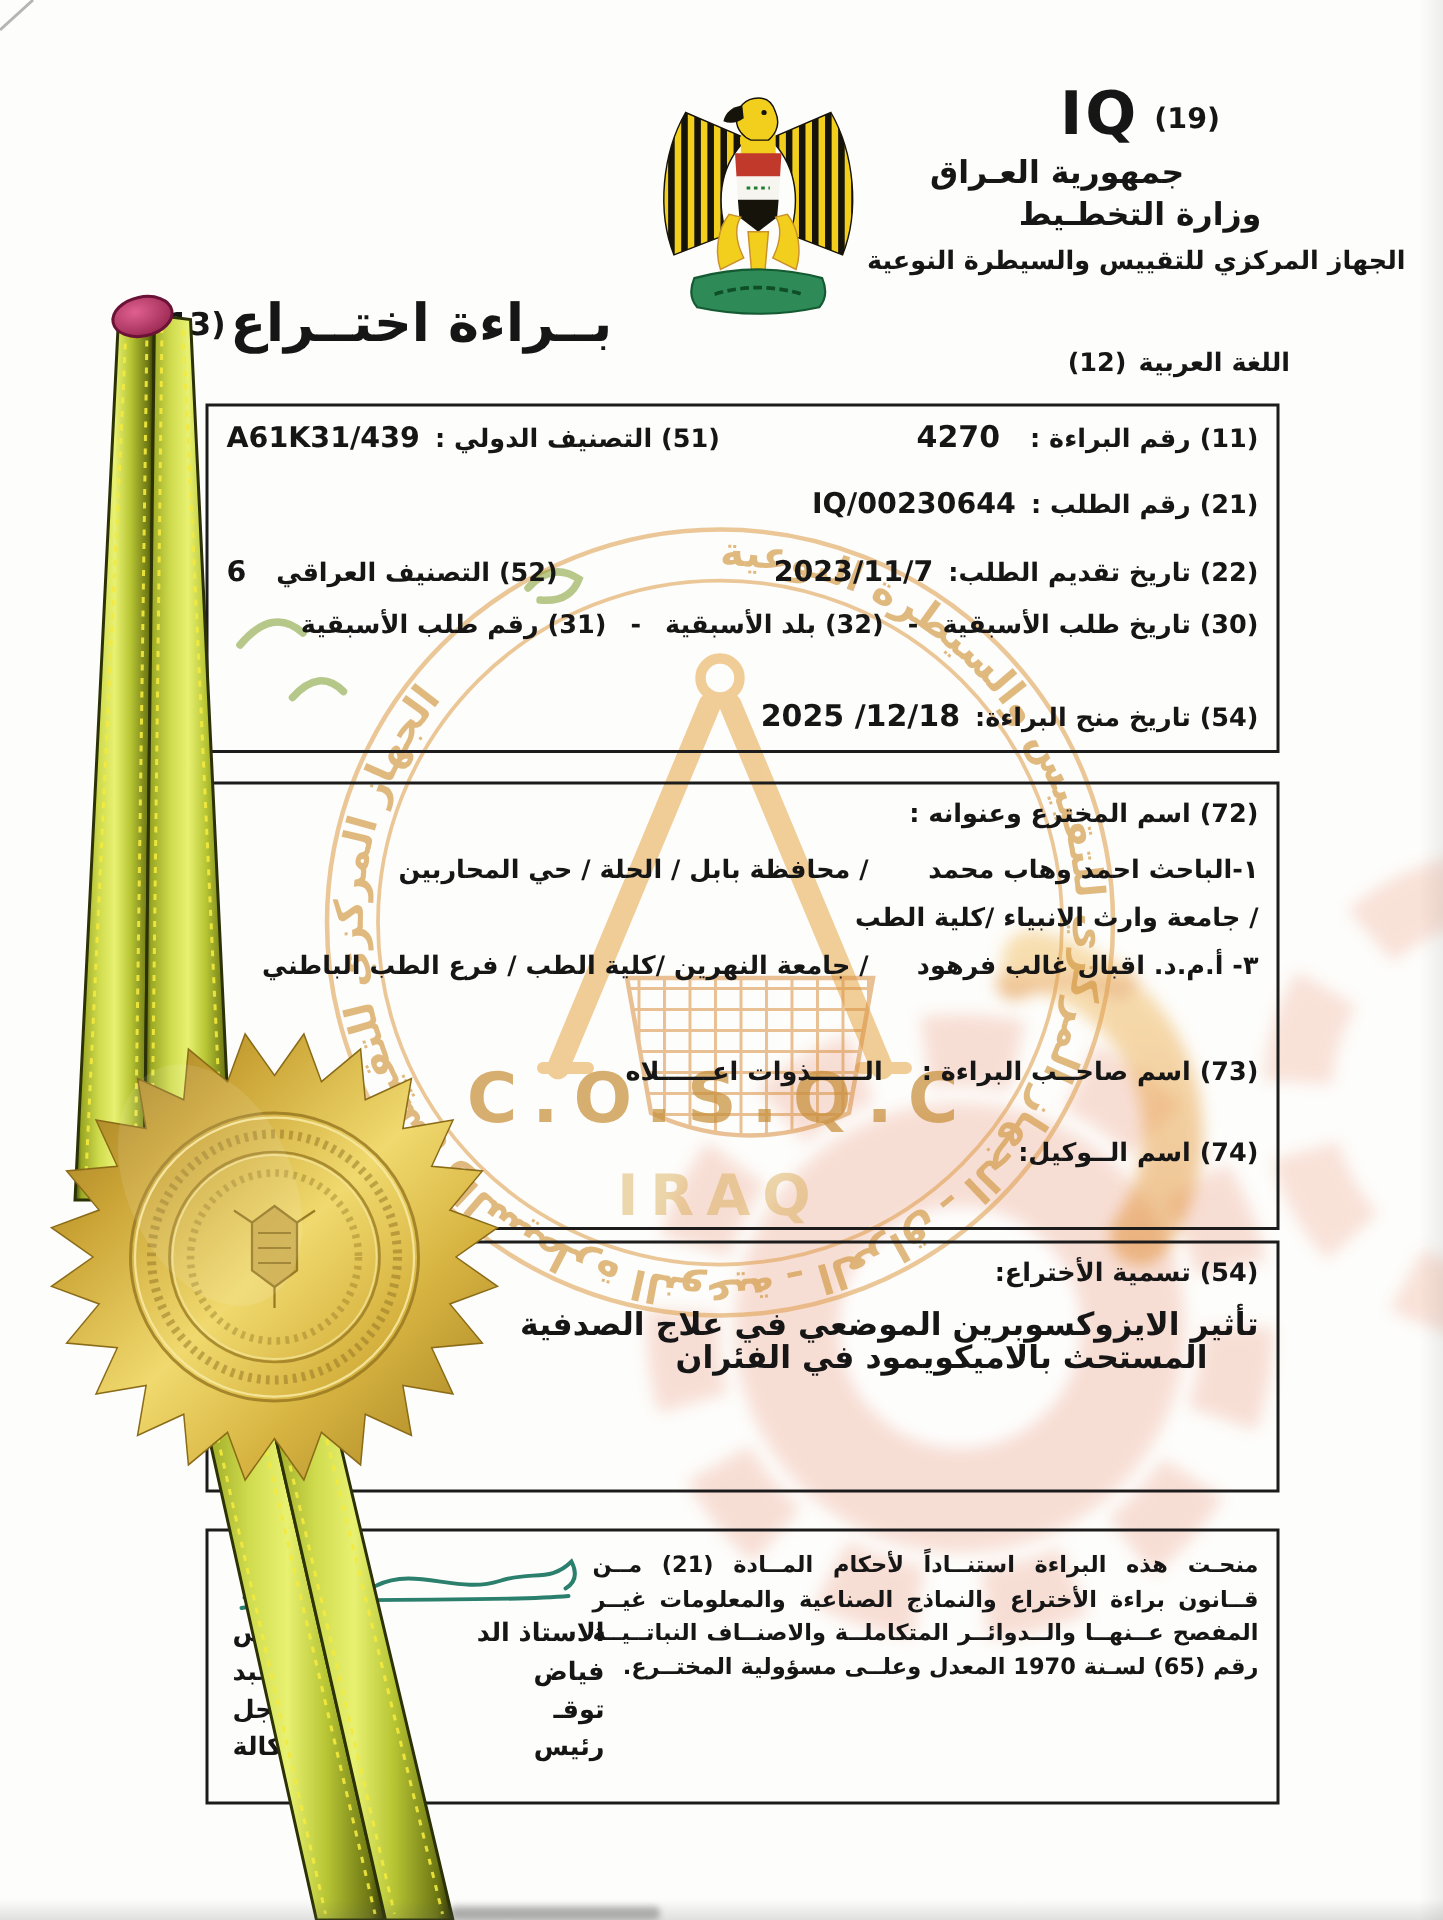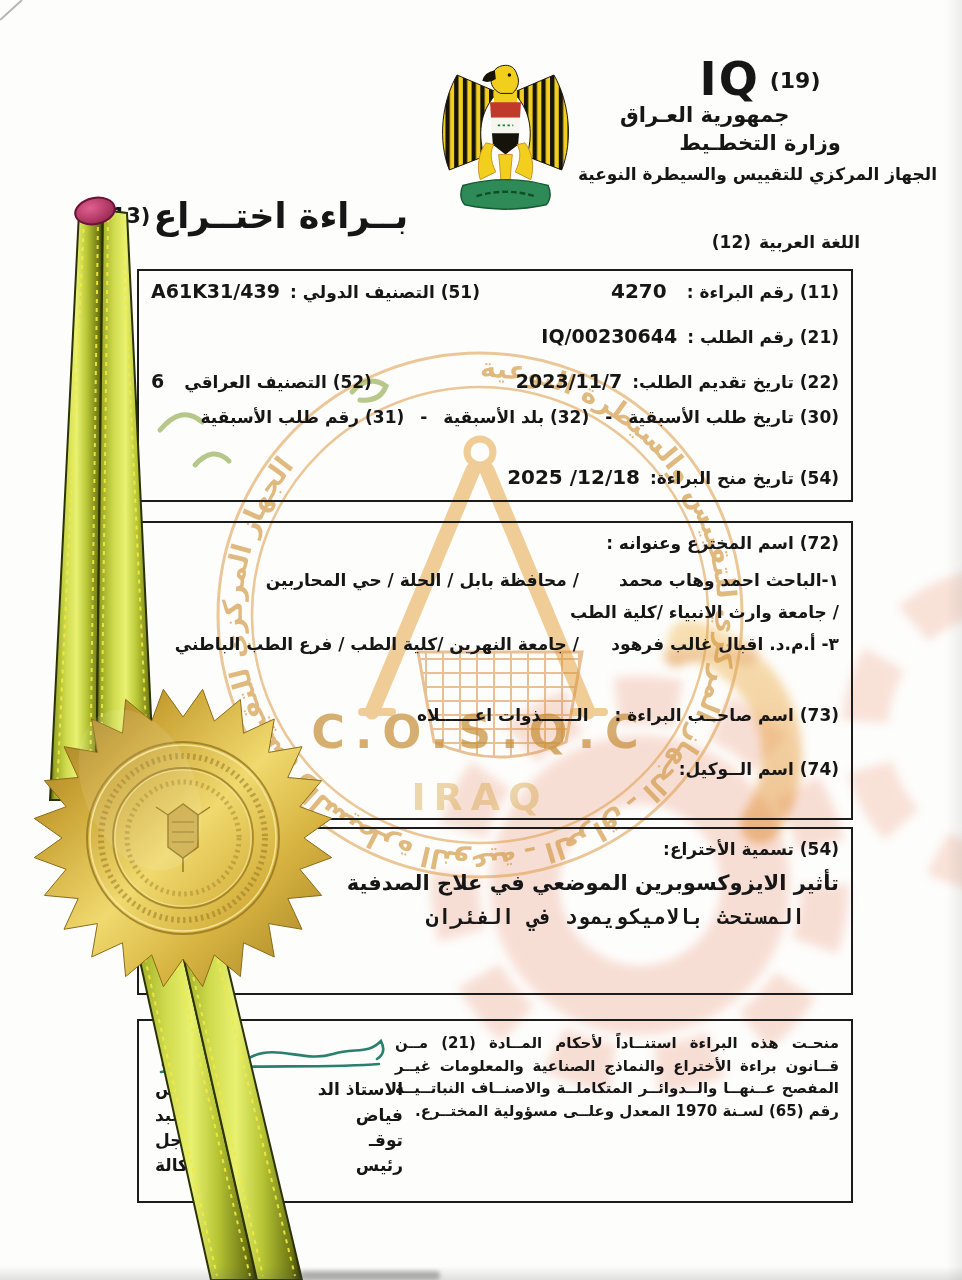--- a/index.html
+++ b/index.html
@@ -8,22 +8,22 @@
     background:#fdfdfb;overflow:hidden;
     font-family:"DejaVu Sans",sans-serif;color:#161616;font-weight:700;
   }
   
   .wm{position:absolute;left:0;top:0;width:962px;height:1280px;z-index:0;pointer-events:none;}
   .content{position:absolute;inset:0;z-index:1;}
   .overlay{position:absolute;left:0;top:0;width:962px;height:1280px;z-index:5;pointer-events:none;}
   .shadow-strip{position:absolute;z-index:6;pointer-events:none;}
   
   .iq-line{position:absolute;left:630px;top:56px;width:260px;display:flex;justify-content:center;align-items:flex-start;gap:10px;direction:ltr;}
-  .iq-code{font-size:46px;font-weight:600;letter-spacing:2px;line-height:1;}
-  .iq-inid{font-size:22px;margin-top:12px;}
+  .iq-code{font-size:40px;font-weight:600;letter-spacing:2px;line-height:1;}
+  .iq-inid{font-size:19px;margin-top:12px;}
   .hdr-state{position:absolute;left:620px;top:103px;width:280px;text-align:left;font-size:21px;direction:rtl;}
   .hdr-ministry{position:absolute;left:620px;top:131px;width:280px;text-align:center;font-size:21px;direction:rtl;}
   .hdr-agency{position:absolute;left:565px;top:164px;width:385px;text-align:center;font-size:17px;direction:rtl;}
   .eagle{position:absolute;left:428px;top:58px;width:155px;height:158px;}
   .dockind{position:absolute;left:102px;top:196px;display:flex;align-items:center;gap:3px;direction:ltr;}
   .dockind .num{font-size:21px;}
   .dockind .kind{font-size:35px;direction:rtl;letter-spacing:1px;}
   .langline{position:absolute;left:690px;top:232px;width:170px;display:flex;justify-content:flex-end;align-items:flex-end;gap:8px;direction:ltr;font-size:17px;}
   
   .box{position:absolute;left:137px;width:712px;border:2.5px solid #1c1c1c;background:transparent;}
@@ -43,21 +43,21 @@
   .r72{top:10px;}
   .inv{display:flex;direction:rtl;column-gap:10px;}
   .inv1{top:47px;} .inv2{top:79px;} .inv3{top:111px;}
   .inv .nm{flex:0 0 250px;}
   .r73{top:182px;column-gap:26px;}
   .r74{top:236px;}
   
   .r54{top:10px;}
   .tl{position:absolute;right:12px;left:12px;direction:rtl;text-align:right;font-size:21px;}
   .tl1{top:42px;}
-  .tl2{top:76px;padding-right:34px;font-family:Liberation Mono, monospace;}
+  .tl2{top:64px;padding-right:34px;}
   
   .legal{position:absolute;top:11px;right:12px;width:444px;font-size:15px;line-height:1.5;text-align:justify;direction:rtl;}
   .sigsvg{position:absolute;left:14px;top:6px;width:250px;height:54px;}
   .sigline{position:absolute;left:16px;width:248px;display:flex;direction:rtl;justify-content:space-between;font-size:17px;}
   .sg1{top:58px;} .sg2{top:84px;} .sg3{top:109px;} .sg4{top:134px;}
 </style>
 </head>
 <body>
 
 <div class="page">

